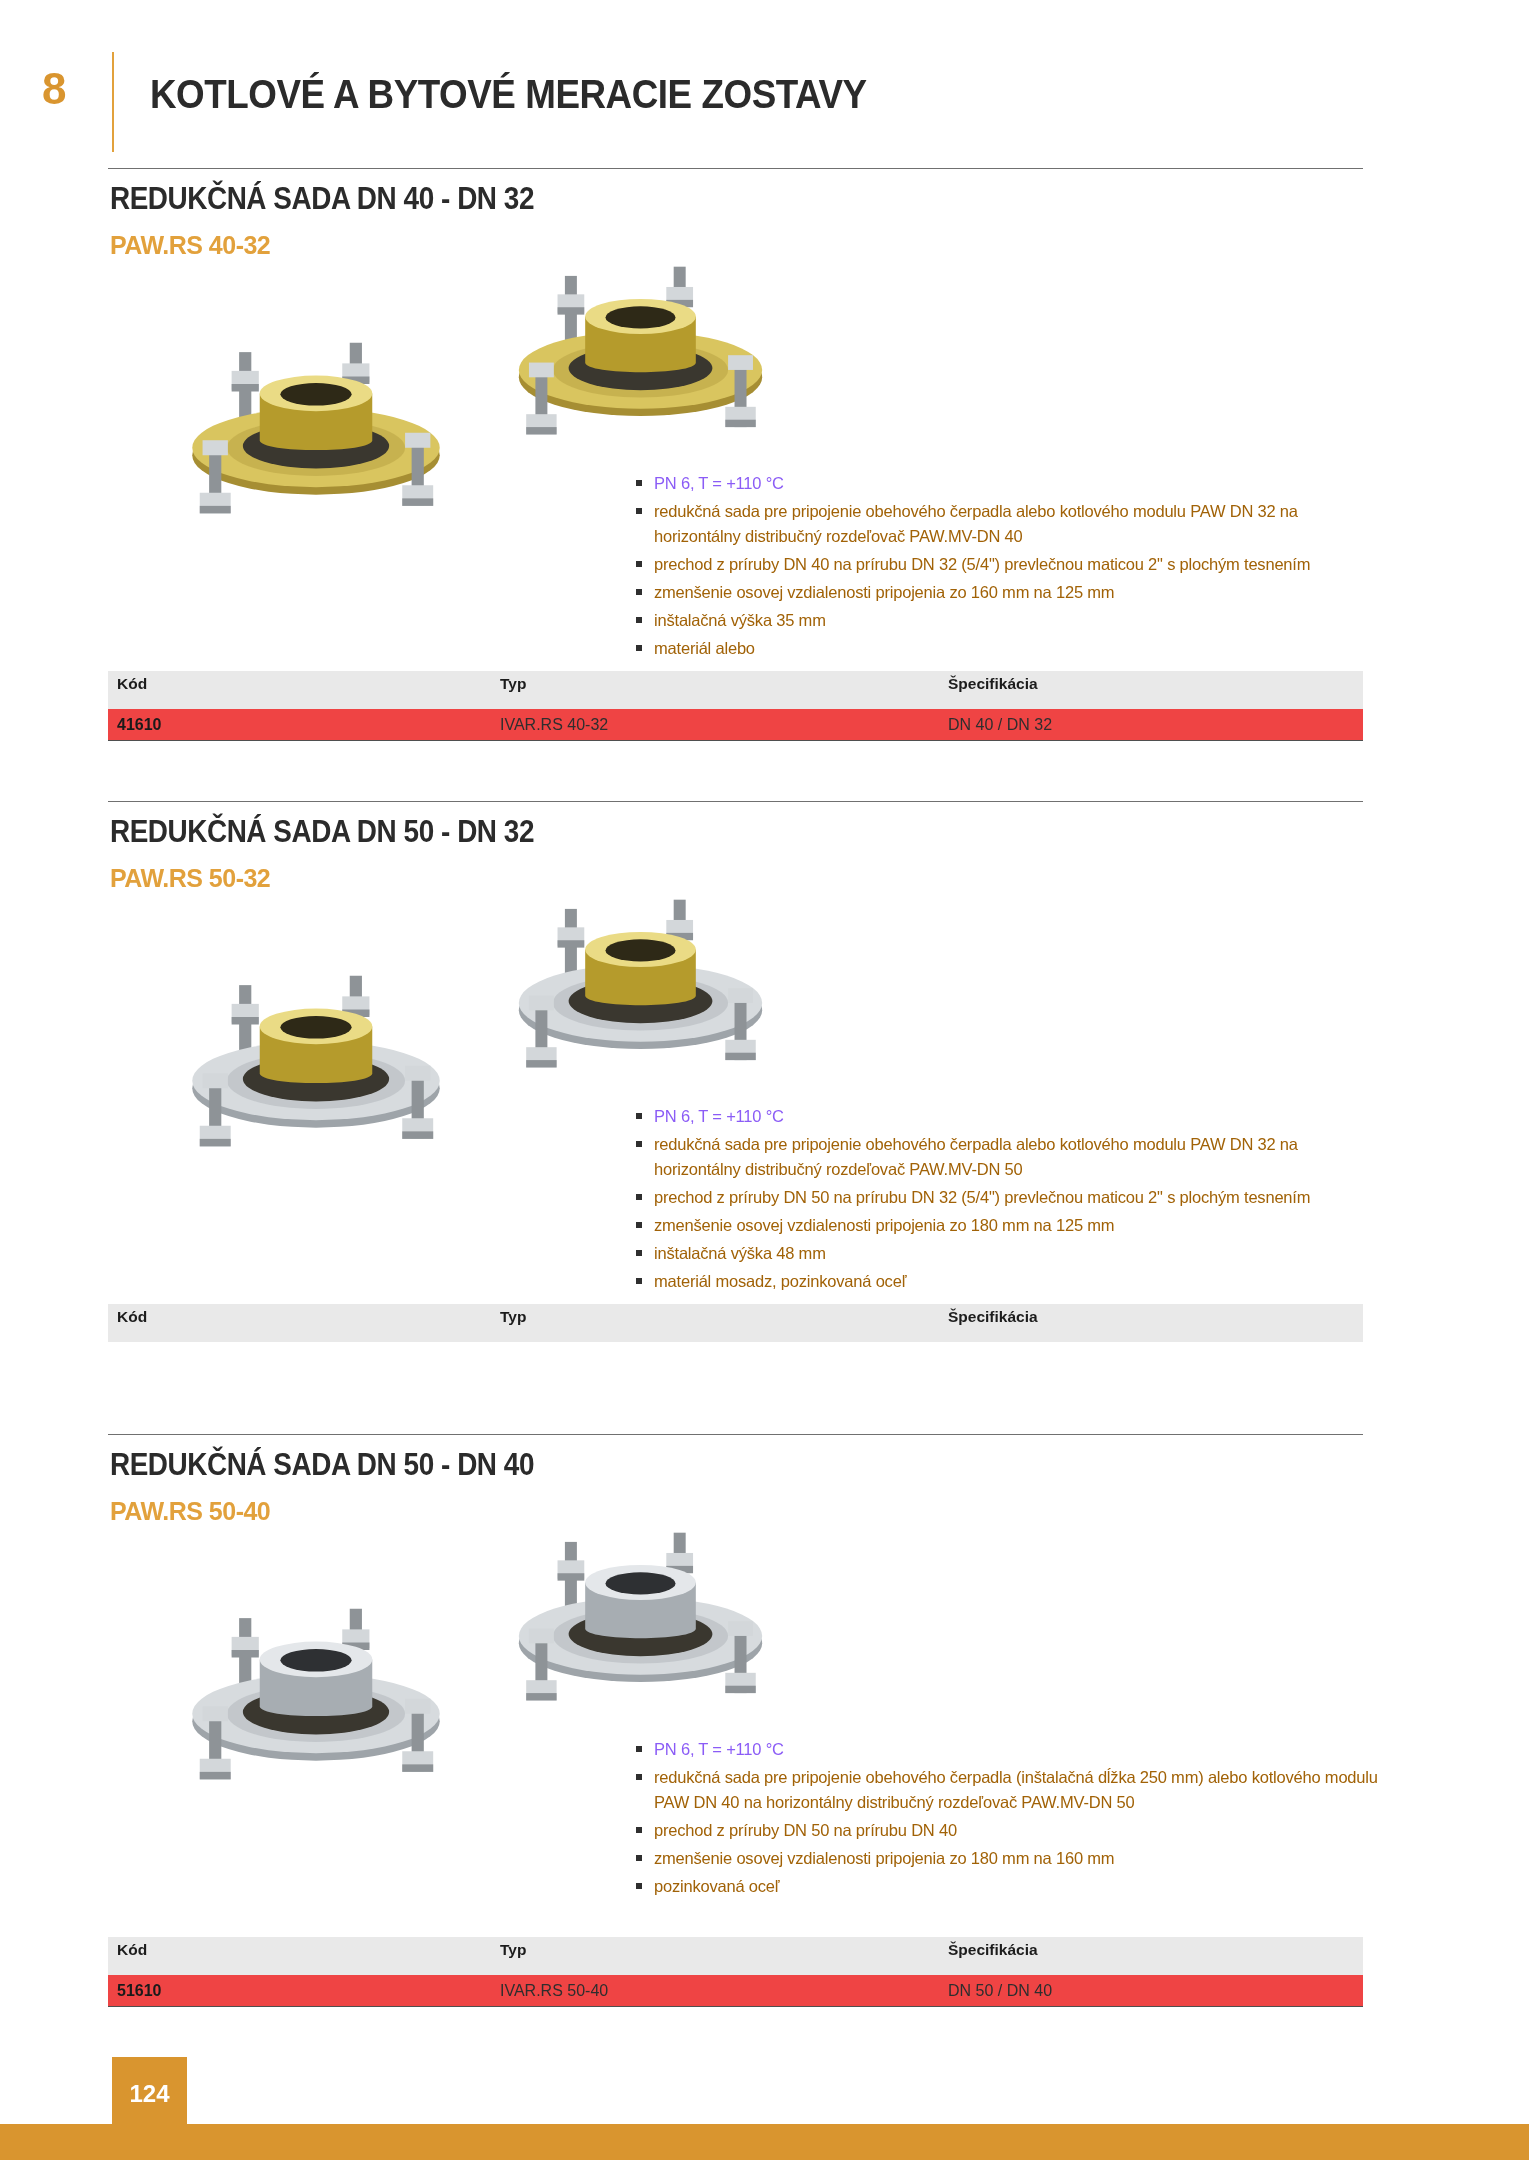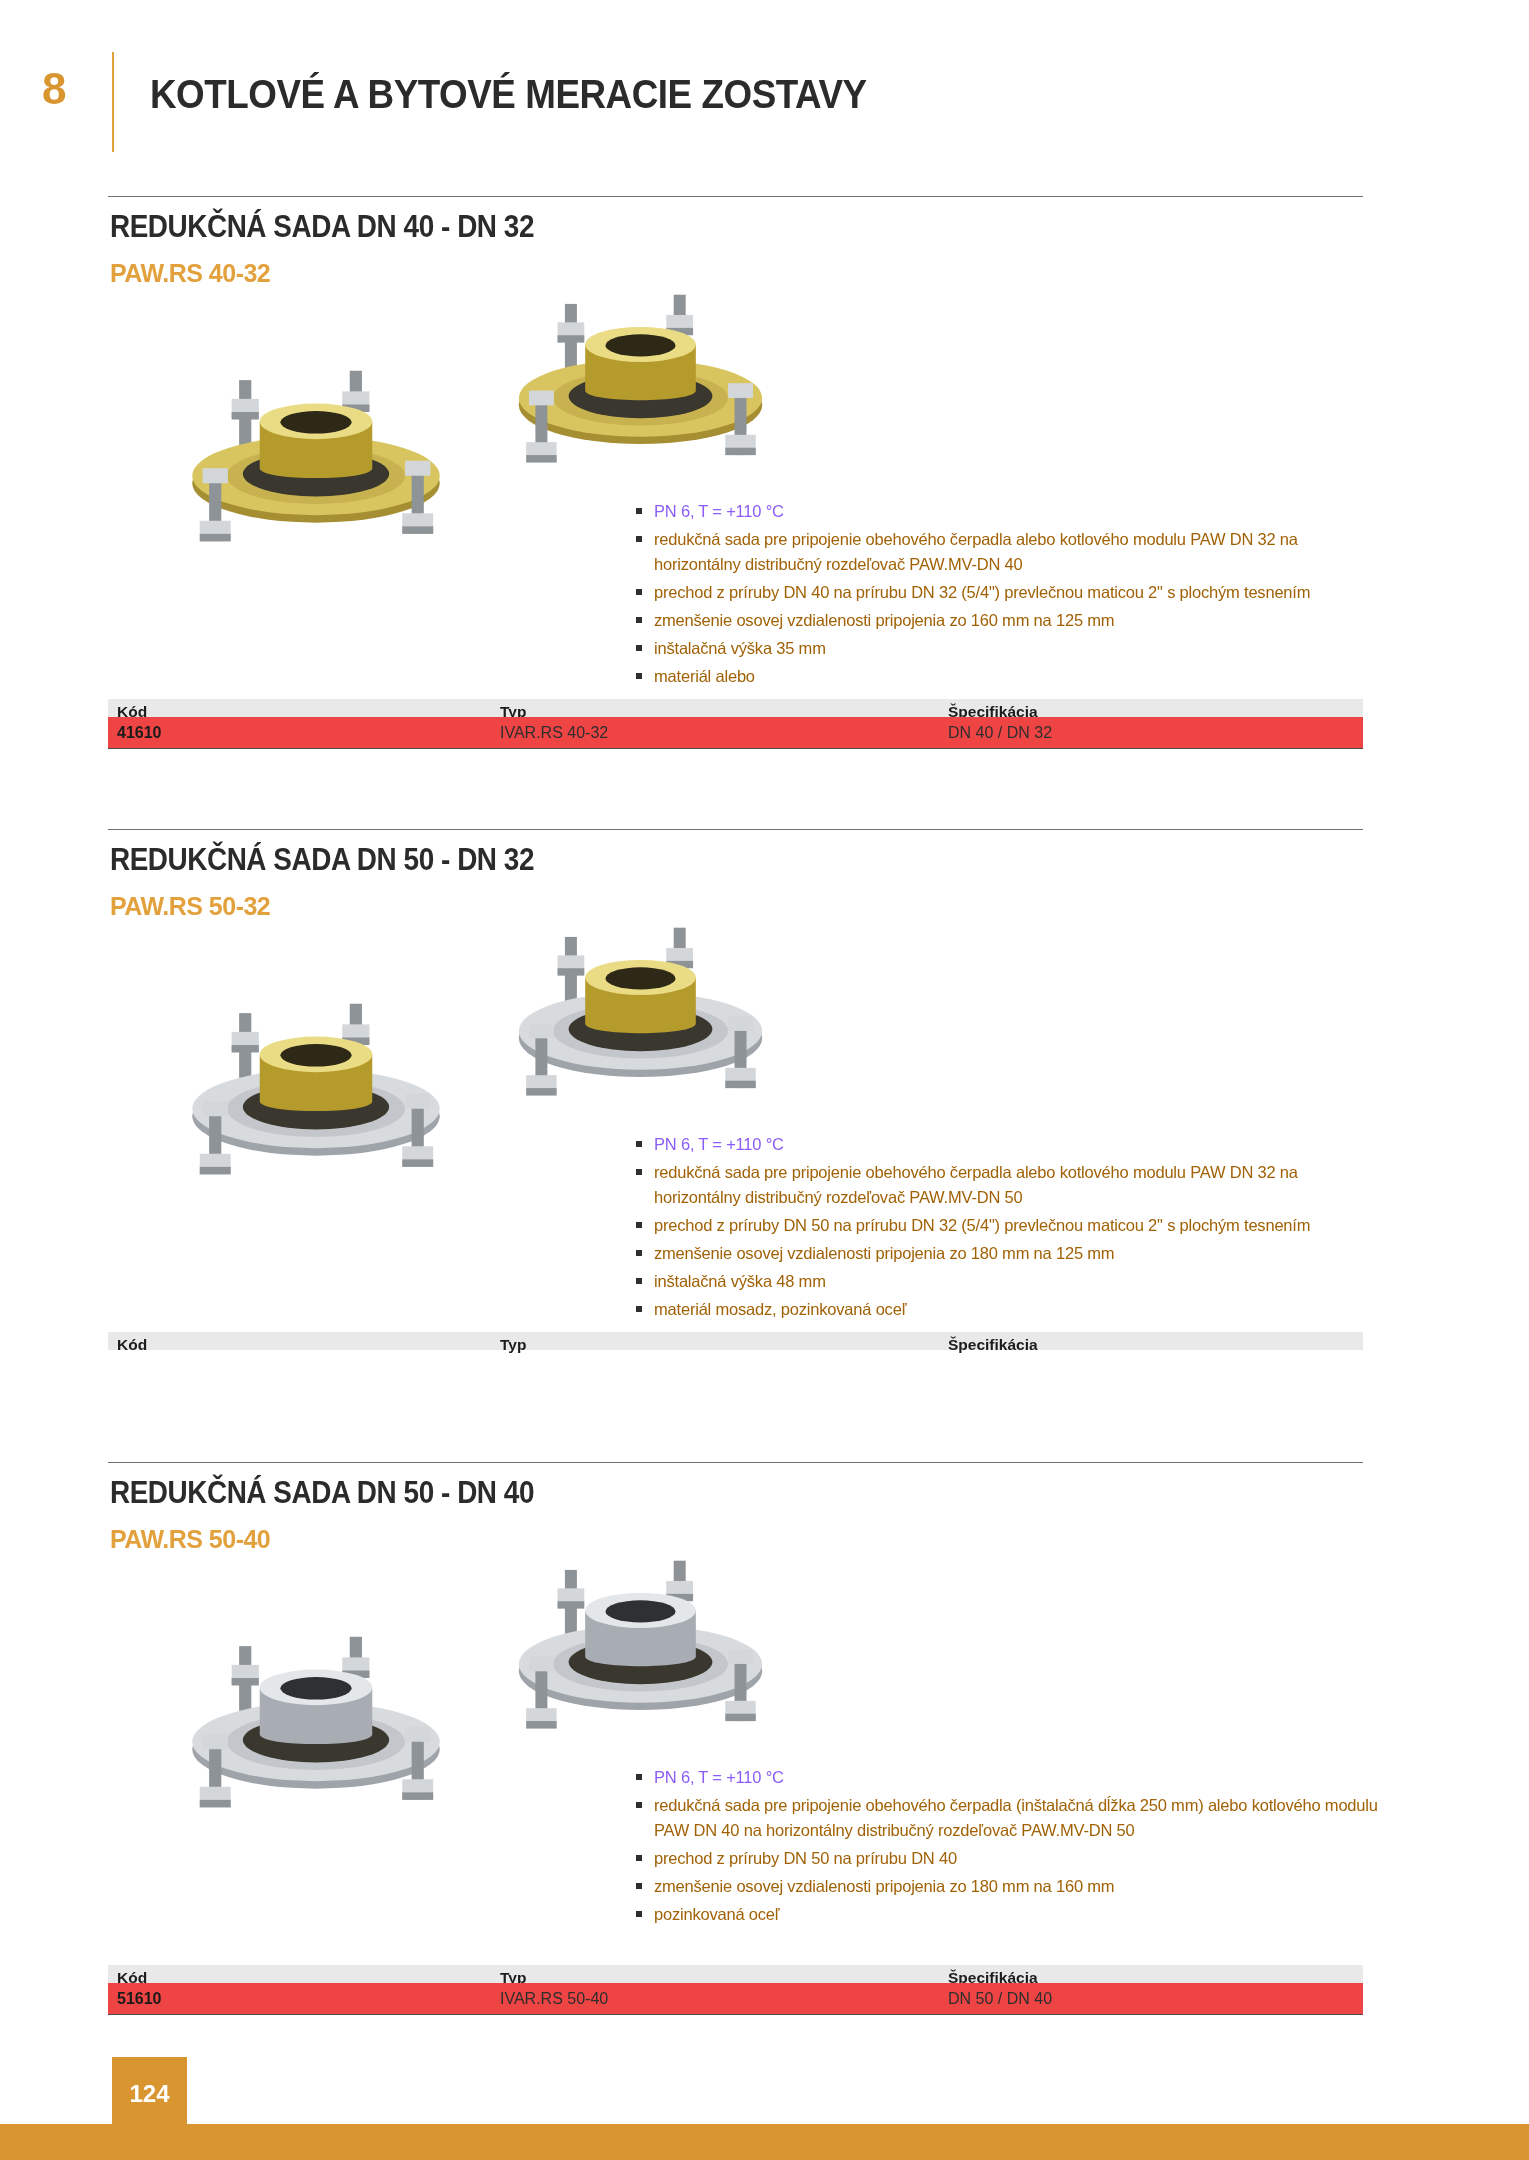--- a/index.html
+++ b/index.html
@@ -7,21 +7,21 @@
     font-family:"Liberation Sans", sans-serif; position:relative; overflow:hidden; }
 
   
   .chapter-num { position:absolute; left:42px; top:64px; font-size:44px; font-weight:bold;
     color:#D9952F; letter-spacing:-1px; }
   .chapter-vline { position:absolute; left:112px; top:52px; width:2px; height:100px; background:#E2A13C; }
   .chapter-title { position:absolute; left:150px; top:72px; font-size:40px; font-weight:bold;
     color:#2B2B2B; letter-spacing:-0.5px; transform:scaleX(.92); transform-origin:left top; white-space:nowrap; }
 
   
-  .section { position:absolute; left:108px; width:1255px; height:562px; border-top:1px solid #707070;margin-top:28px; }
+  .section { position:absolute; left:108px; width:1255px; height:562px; border-top:1px solid #707070; }
   .section.s1 { top:168px; }
   .section.s2 { top:801px; }
   .section.s3 { top:1434px; }
   .section h2 { position:absolute; left:2px; top:12px; font-size:31px; font-weight:bold; color:#2B2B2B;
     letter-spacing:-0.5px; transform:scaleX(.9); transform-origin:left top; white-space:nowrap; }
   .section .code { position:absolute; left:2px; top:62px; font-size:25px; font-weight:bold;
     color:#E2A13C; letter-spacing:-0.5px; }
 
   
   .photo { position:absolute; }
@@ -36,21 +36,21 @@
 
   
   .bullets { position:absolute; left:527px; top:302px; width:748px; list-style:none; }
   .bullets li { position:relative; padding-left:19px; margin-bottom:3px; font-size:16.5px;
     line-height:25px; color:#a16207; letter-spacing:-0.2px; }
   .bullets li::before { content:""; position:absolute; left:1px; top:9px; width:6px; height:6px; background:#2F2F2F; }
   .bullets li.b1 { font-weight:normal; color:#8b5cf6; }
 
   
   .ptable { position:absolute; left:0; top:502px; width:1255px; }
-  .thead { position:relative; height:18px; background:#E9E9E9; }
+  .thead { position:relative; height:38px; background:#E9E9E9; }
   .thead span { position:absolute; top:4px; font-size:15.5px; font-weight:bold; color:#1C1C1C; }
   .trow { position:relative; height:32px; border-bottom:1px solid #4F4F4F; background:#ef4444; }
   .trow span { position:absolute; top:7px; font-size:16px; color:#2E2E2E; }
   .trow span.c1 { font-weight:bold; color:#1A1A1A; }
   .c1 { left:9px; } .c2 { left:392px; } .c3 { left:840px; }
 
   
   .page-tab { position:absolute; left:112px; top:2057px; width:75px; height:103px; background:#D9952F; }
   .page-tab .num { display:block; width:100%; text-align:center; margin-top:23px;
     font-size:24px; font-weight:bold; color:#ffffff; }

